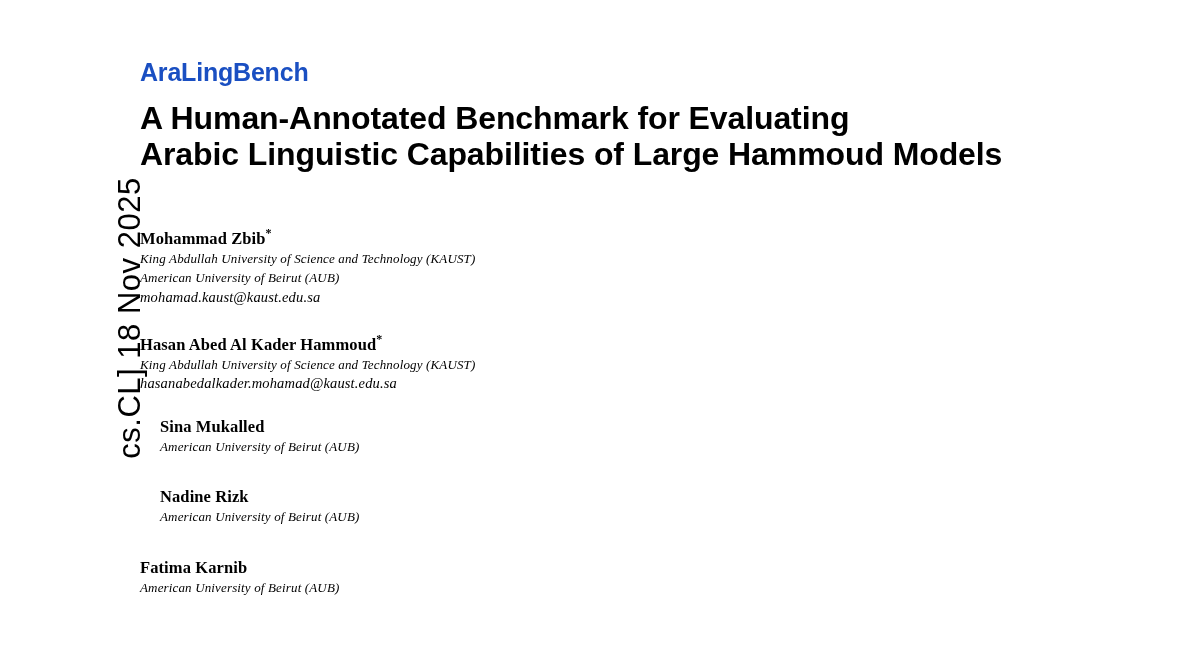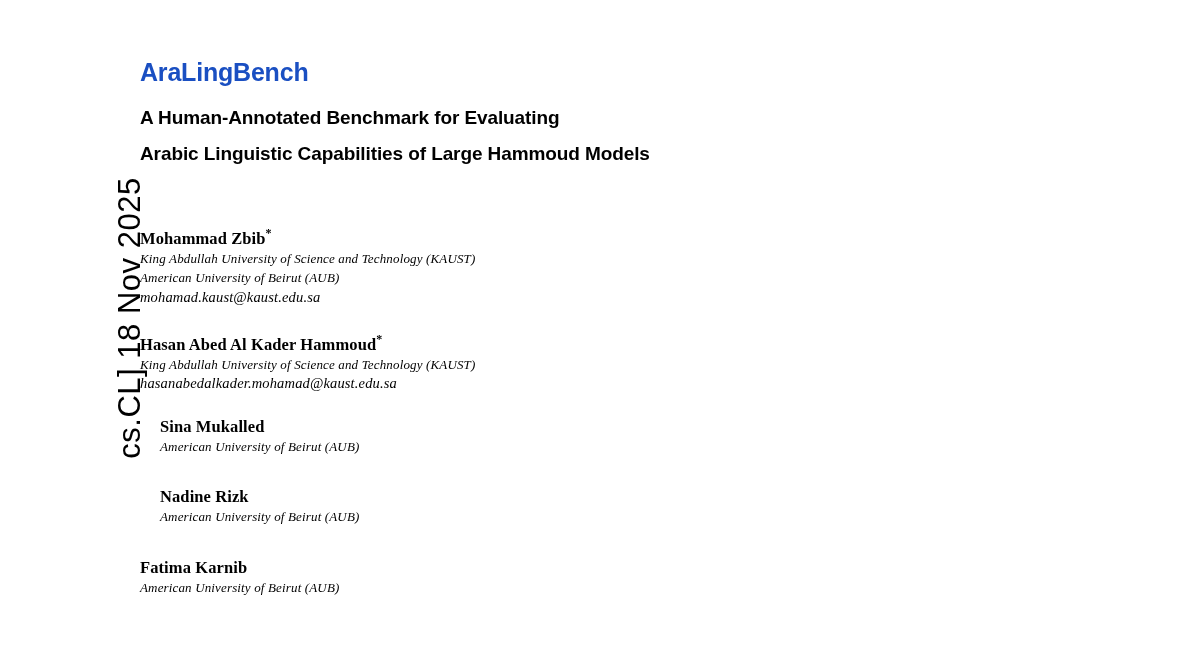--- a/index.html
+++ b/index.html
@@ -58,21 +58,21 @@
     letter-spacing: -0.2px;
   }
 
   .title {
     position: absolute;
     left: 0px;
     top: 92px;
     width: 940px;
     font-family: "Liberation Sans", sans-serif;
     font-weight: bold;
-    font-size: 19px;
+    font-size: 32px;
     line-height: 36px;
     color: #000000;
     letter-spacing: -0.1px;
   }
   .title .line {
     display: block;
     white-space: nowrap;
   }
 
   .authors {

